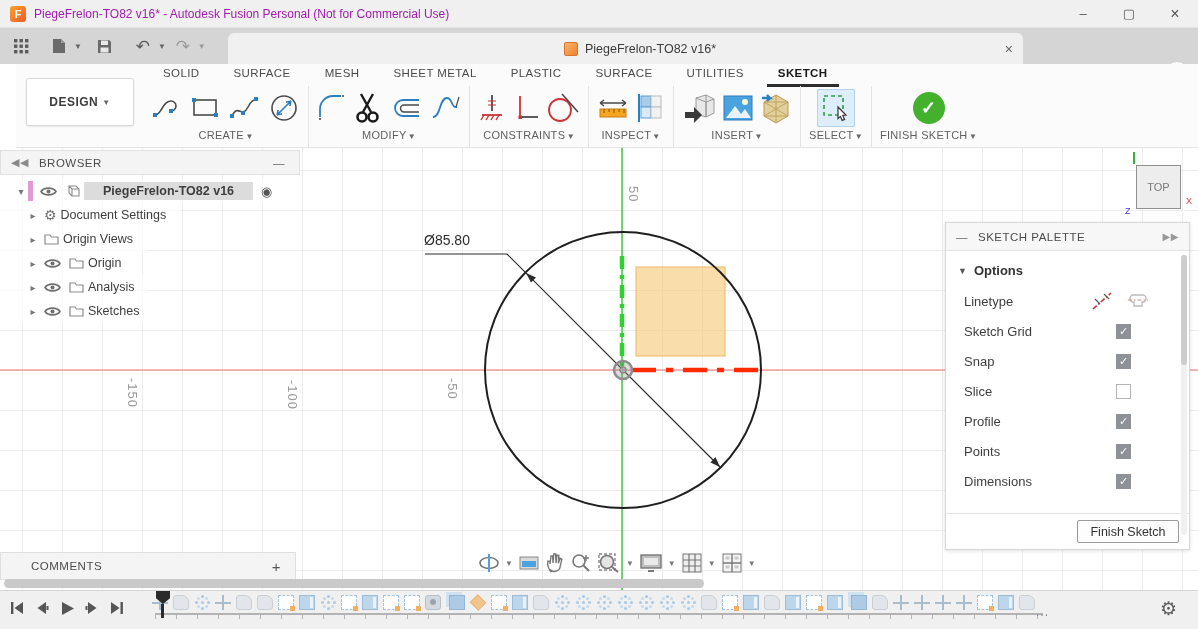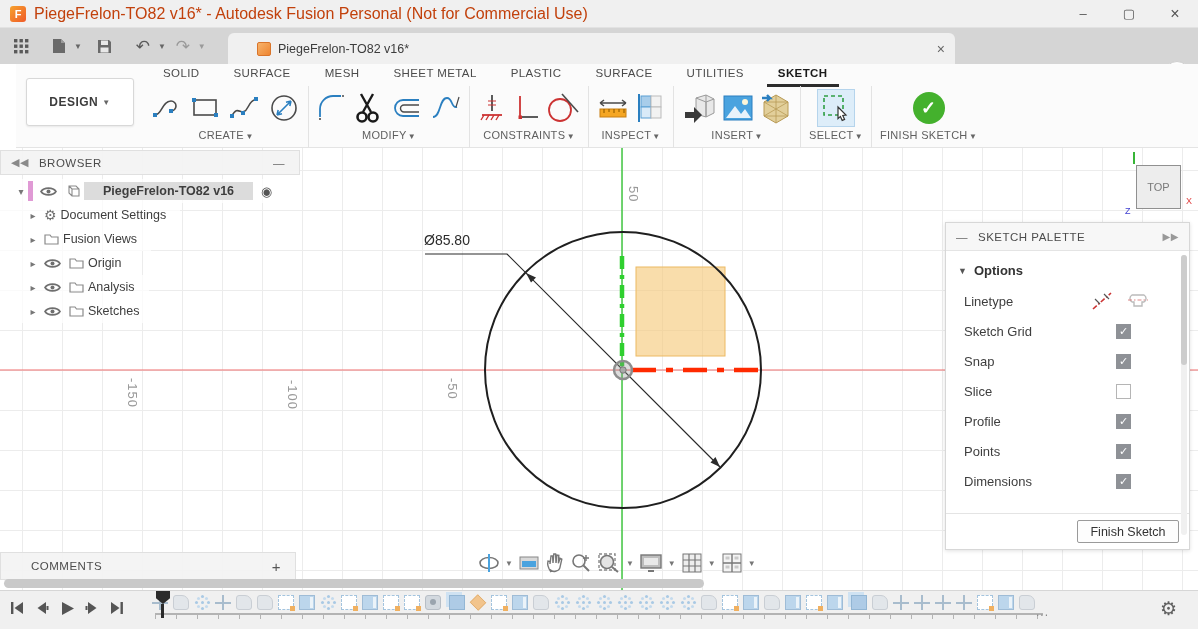--- a/index.html
+++ b/index.html
@@ -3,30 +3,30 @@
 <meta charset="utf-8">
 <style>
   * { margin:0; padding:0; box-sizing:border-box; }
   html,body { width:1198px; height:629px; overflow:hidden; }
   body { font-family:"Liberation Sans", sans-serif; background:#fff; position:relative; }
   svg { display:block; }
 
   
   #titlebar { position:absolute; left:0; top:0; width:1198px; height:28px; background:#f0f0f0; border-bottom:1px solid #e2e2e2; display:flex; align-items:center; }
   .fusion-logo { width:16px; height:16px; margin:0 8px 0 10px; background:linear-gradient(135deg,#f6a22d 0%,#ef5a29 100%); border-radius:3px; color:#fff; font-size:11px; font-weight:bold; display:flex; align-items:center; justify-content:center; }
-  #titlebar .title { font-size:16px; color:#c2410c; }
+  #titlebar .title { font-size:12px; color:#a21caf; }
   .win-controls { margin-left:auto; display:flex; height:100%; }
   .win-btn { width:46px; height:100%; display:flex; align-items:center; justify-content:center; font-size:13px; color:#555; }
 
   
   #tabbar { position:absolute; left:0; top:28px; width:1198px; height:36px; background:#d5d5d5; display:flex; align-items:center; }
   .qat { display:flex; align-items:center; gap:4px; padding-left:8px; color:#555; }
   .qat .qicon { width:26px; height:26px; display:flex; align-items:center; justify-content:center; font-size:15px; color:#5a5a5a; }
   .caret { font-size:8px; color:#666; margin-left:-2px; }
-  #doc-tab { position:absolute; left:228px; top:5px; width:727px; height:31px; background:#f0f0f0; border-radius:6px 6px 0 0; display:flex; align-items:center; gap:7px; font-size:12.5px; color:#3c3c3c;padding-left:29px; }
+  #doc-tab { position:absolute; left:228px; top:5px; width:795px; height:31px; background:#f0f0f0; border-radius:6px 6px 0 0; display:flex; align-items:center; justify-content:center; gap:7px; font-size:12.5px; color:#3c3c3c;padding-left:29px; }
   .cube-ico { width:14px; height:14px; background:linear-gradient(135deg,#f7b36b,#ee8531); border:1px solid #d9742a; border-radius:2px; }
   #doc-tab .tab-close { position:absolute; right:10px; color:#666; font-size:14px; }
   .tab-right { position:absolute; right:8px; top:28px; height:36px; display:flex; align-items:center; gap:9px; }
   .tr-ico { width:24px; height:24px; display:flex; align-items:center; justify-content:center; }
   .circ-ico { width:20px; height:20px; border-radius:50%; display:flex; align-items:center; justify-content:center; font-size:12px; color:#fff; }
   .avatar { width:26px; height:26px; border-radius:50%; background:#fdfdfd; border:1px solid #cfcfcf; color:#444; font-size:11px; font-weight:bold; display:flex; align-items:center; justify-content:center; }
   .clock-wrap { display:flex; align-items:center; gap:3px; color:#555; font-size:13px; }
   .bell-dot { position:absolute; width:7px; height:7px; border-radius:50%; background:#f05a28; right:2px; top:2px; }
 
   
@@ -485,21 +485,21 @@
       <span class="tree-ico" style="font-size:14px; color:#6f6f6f;">⚙</span>
       <span>Document Settings</span>
     </div>
     <div class="brow">
       <span class="tw">▸</span>
       <span class="tree-ico">
           <svg width="15" height="12" viewBox="0 0 15 12">
             <path d="M1,2 h5 l1.5,2 H14 v7 H1 z" fill="none" stroke="#8a8a8a" stroke-width="1.2"></path>
           </svg>
         </span>
-      <span>Fusion Views</span>
+      <span>Origin Views</span>
     </div>
     <div class="brow">
       <span class="tw">▸</span>
       <span class="eye">
           <svg width="17" height="11" viewBox="0 0 17 11">
             <path d="M1,5.5 C4,1 13,1 16,5.5 C13,10 4,10 1,5.5 Z" fill="none" stroke="#6f6f6f" stroke-width="1.6"></path>
             <circle cx="8.5" cy="5.5" r="2" fill="#6f6f6f"></circle>
           </svg>
         </span>
       <span class="tree-ico">

